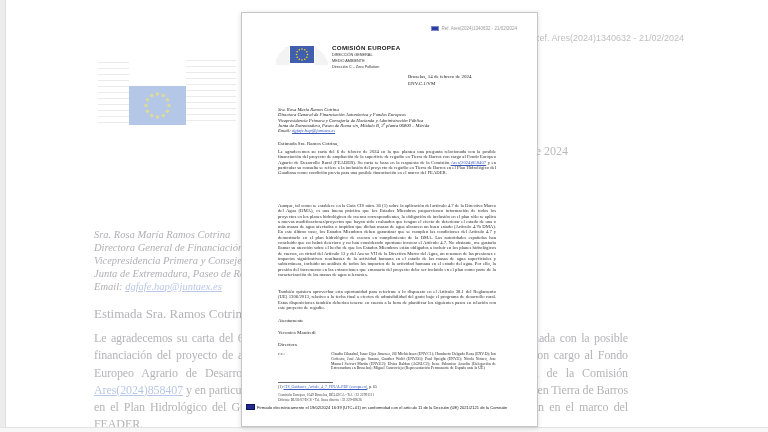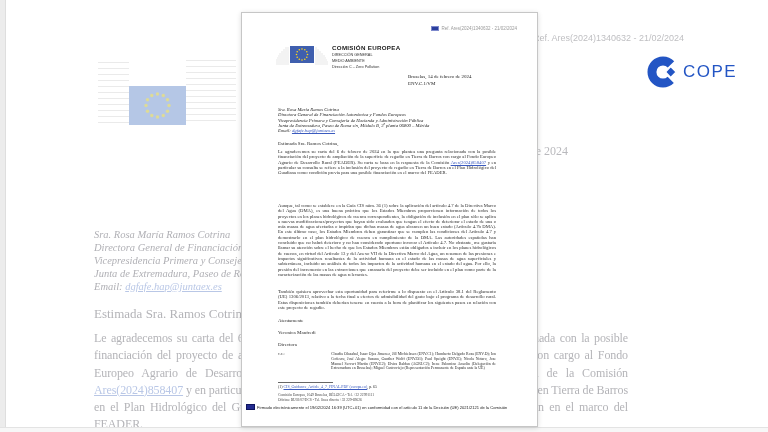--- a/index.html
+++ b/index.html
@@ -171,21 +171,14 @@
       <div>Comisión Europea, 1049 Bruselas, BÉLGICA - Tel. +32 22991111</div>
       <div>Oficina: BU02/07/DCS - Tel. línea directa +32 229-69626</div>
     </div>
 
     <div class="ov-esign">
       <div class="esign-flag"></div>
       <div class="esign-text">Firmado electrónicamente el 19/02/2024 16:39 (UTC+01) en conformidad con el artículo 11 de la Decisión (UE) 2021/2121 de la Comisión</div>
     </div>
   </div>
 
-  <div class="cope">
-    <svg width="34" height="34" viewBox="0 0 40 40">
-      <circle cx="20" cy="20" r="13" fill="none" stroke="#2355c4" stroke-width="10.5" stroke-dasharray="61 20.7" stroke-dashoffset="-10.3"></circle>
-      <polygon points="23,20 29,13.5 35.5,20 29,26.5" fill="#2355c4" stroke="#ffffff" stroke-width="1.6"></polygon>
-    </svg>
-    <span class="cope-text">COPE</span>
-  </div>
 
 </div>
 
 </body></html>

